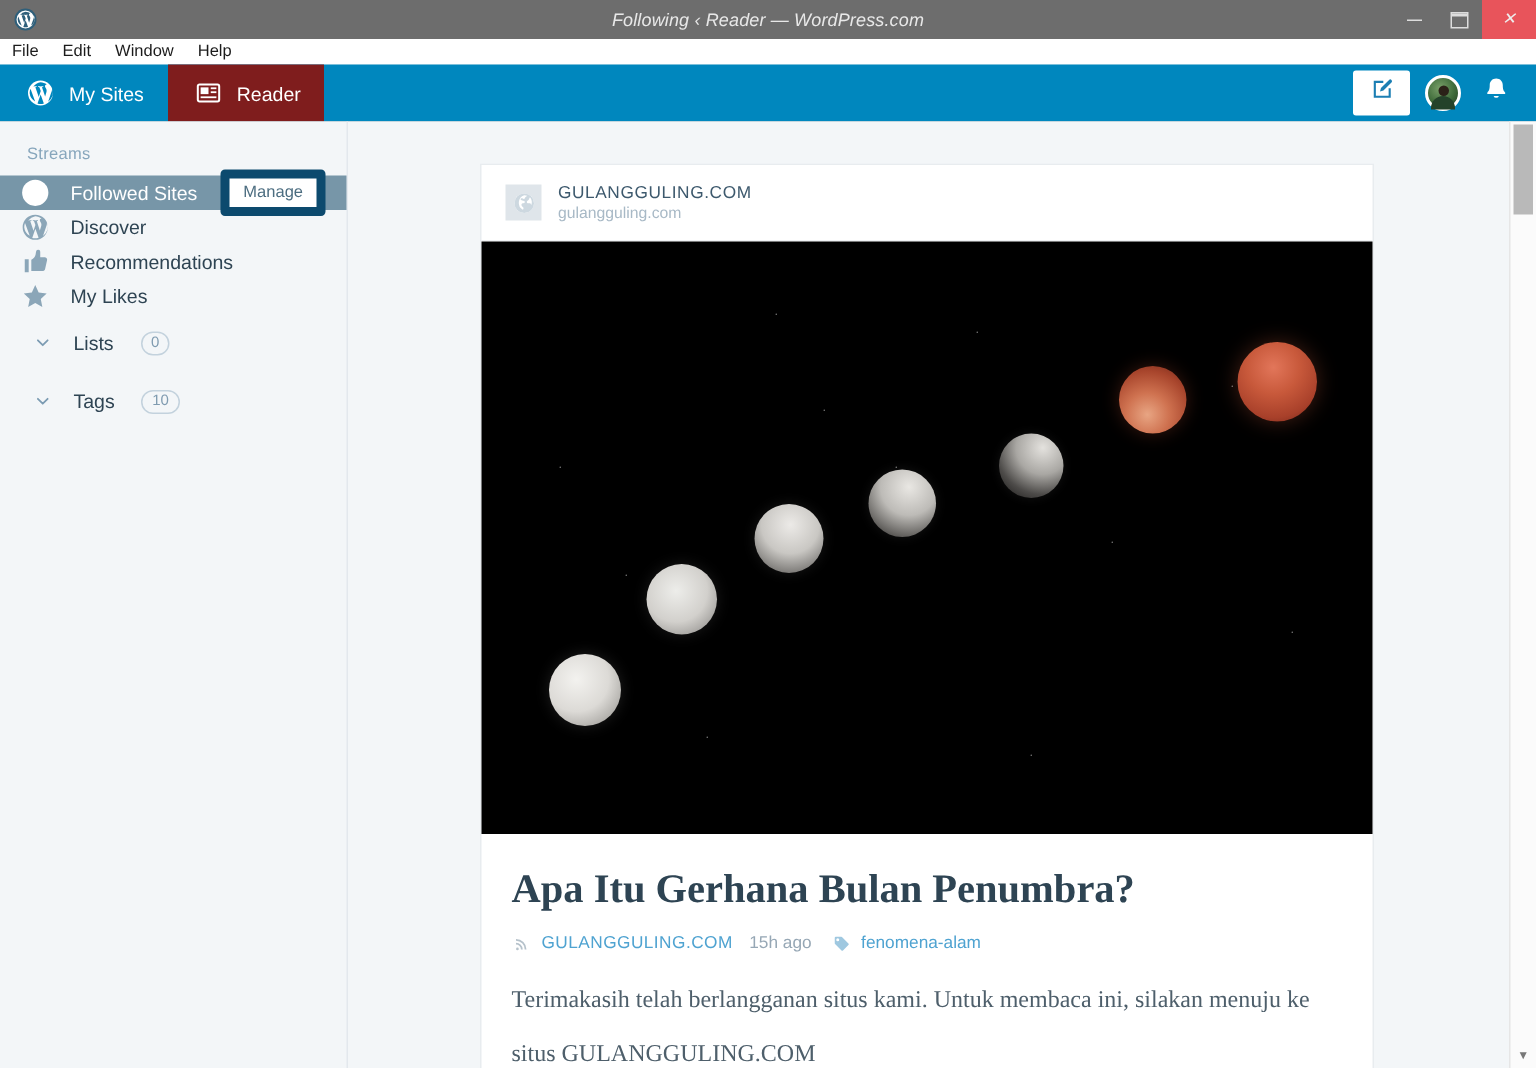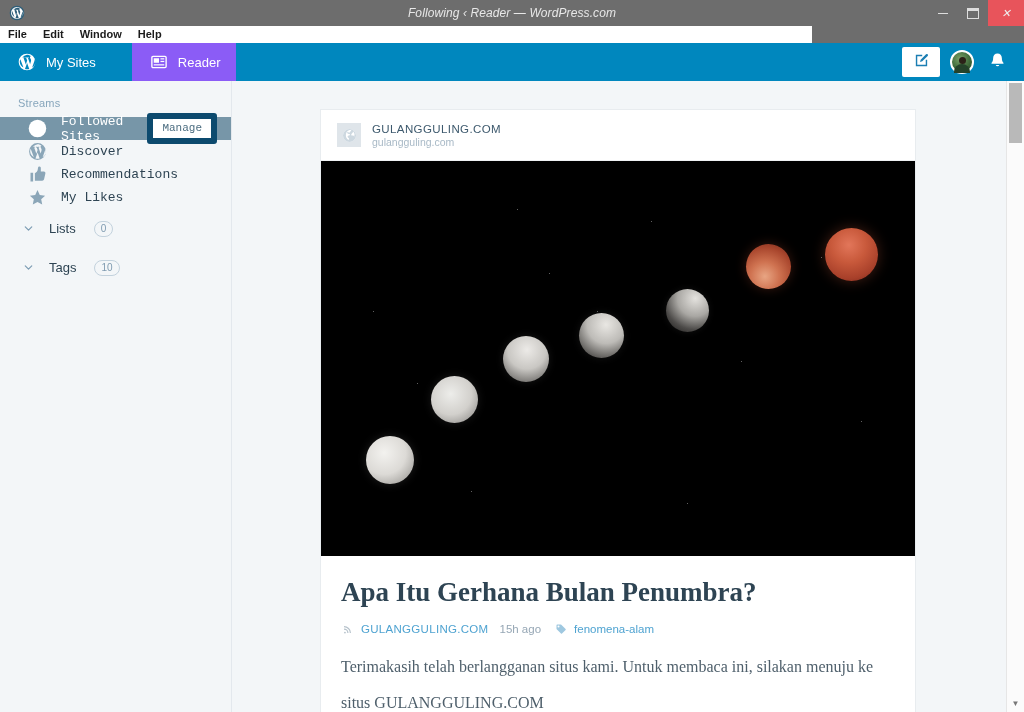--- a/index.html
+++ b/index.html
@@ -33,40 +33,39 @@
   .wctrls{position:absolute;right:0;top:0;height:26px;display:flex;}
   .wbtn{width:30px;height:26px;display:flex;align-items:center;justify-content:center;}
   .wbtn.close{width:36px;background:#e8545b;}
   .wbtn .glyph{color:#eee;font-size:11px;line-height:1;}
   .wbtn .dash{width:10px;height:1px;background:#ddd;display:block;}
   .wbtn .sq{width:10px;height:9px;border:1px solid #ddd;display:block;}
   .wbtn .sq::before{content:"";display:block;height:2px;background:#ddd;}
 
   
   .menubar{
-    position:absolute;left:0;top:26px;width:812px;height:17px;
+    position:absolute;left:0;top:26px;width:1024px;height:17px;
     background:#ffffff;display:flex;align-items:center;
     border-bottom:1px solid #f0f0f0;
-    font-weight:bold;
   }
   .menuitem{
     font-size:11px;color:#1b1b1b;padding:0 8px;line-height:17px;
   }
 
   
   .masterbar{
     position:absolute;left:0;top:43px;width:1024px;height:38px;
     background:#0087be;display:flex;align-items:stretch;justify-content:flex-end;
   }
   .mb-tab{
     display:flex;align-items:center;gap:8px;
     padding:0 16px;color:#ffffff;font-size:13px;
     cursor:default;
   }
-  .mb-tab.active{background:#8b5cf6;margin-left:20px;}
+  .mb-tab.active{background:#7f1d1d;}
   .mb-right{margin-left:auto;display:flex;align-items:center;padding-right:14px;gap:10px;}
   .mb-write{
     width:38px;height:30px;background:#ffffff;border-radius:2px;
     display:flex;align-items:center;justify-content:center;
   }
   .mb-avatar{
     width:24px;height:24px;border-radius:50%;
     background:radial-gradient(circle at 40% 35%, #7aa06a 0%, #3f6b3a 55%, #21381f 100%);
     border:2px solid #ffffff;box-sizing:border-box;
     display:flex;align-items:center;justify-content:center;overflow:hidden;
@@ -91,22 +90,22 @@
   .sidebar{
     position:absolute;left:0;top:0;width:232px;height:631px;
     background:#f3f6f8;border-right:1px solid #e3e8ed;
     box-sizing:border-box;
   }
   .streams-label{
     font-size:11px;color:#87a6bc;padding:16px 0 8px 18px;
     letter-spacing:.2px;
   }
   .nav-item{
-    display:flex;align-items:center;height:23px;padding-left:26px;
-    color:#2e4453;font-size:13px;gap:13px;box-sizing:border-box;font-family:Liberation Mono, monospace;
+    display:flex;align-items:center;height:23px;padding-left:12px;
+    color:#2e4453;font-size:13px;gap:13px;box-sizing:border-box;
   }
   .nav-item.active{background:#7796a8;color:#ffffff;position:relative;}
   .nav-item.active .nav-ico svg *{fill:#ffffff;}
   .nav-ico{width:22px;height:22px;display:flex;align-items:center;justify-content:center;flex:0 0 22px;}
   .nav-label{flex:1;}
   .manage-btn{
     margin-right:14px;background:#ffffff;border:6px solid #0c4a6e;
     border-radius:3px;font-size:11px;color:#4c6d80;padding:3px 9px;
     line-height:13px;
   }

